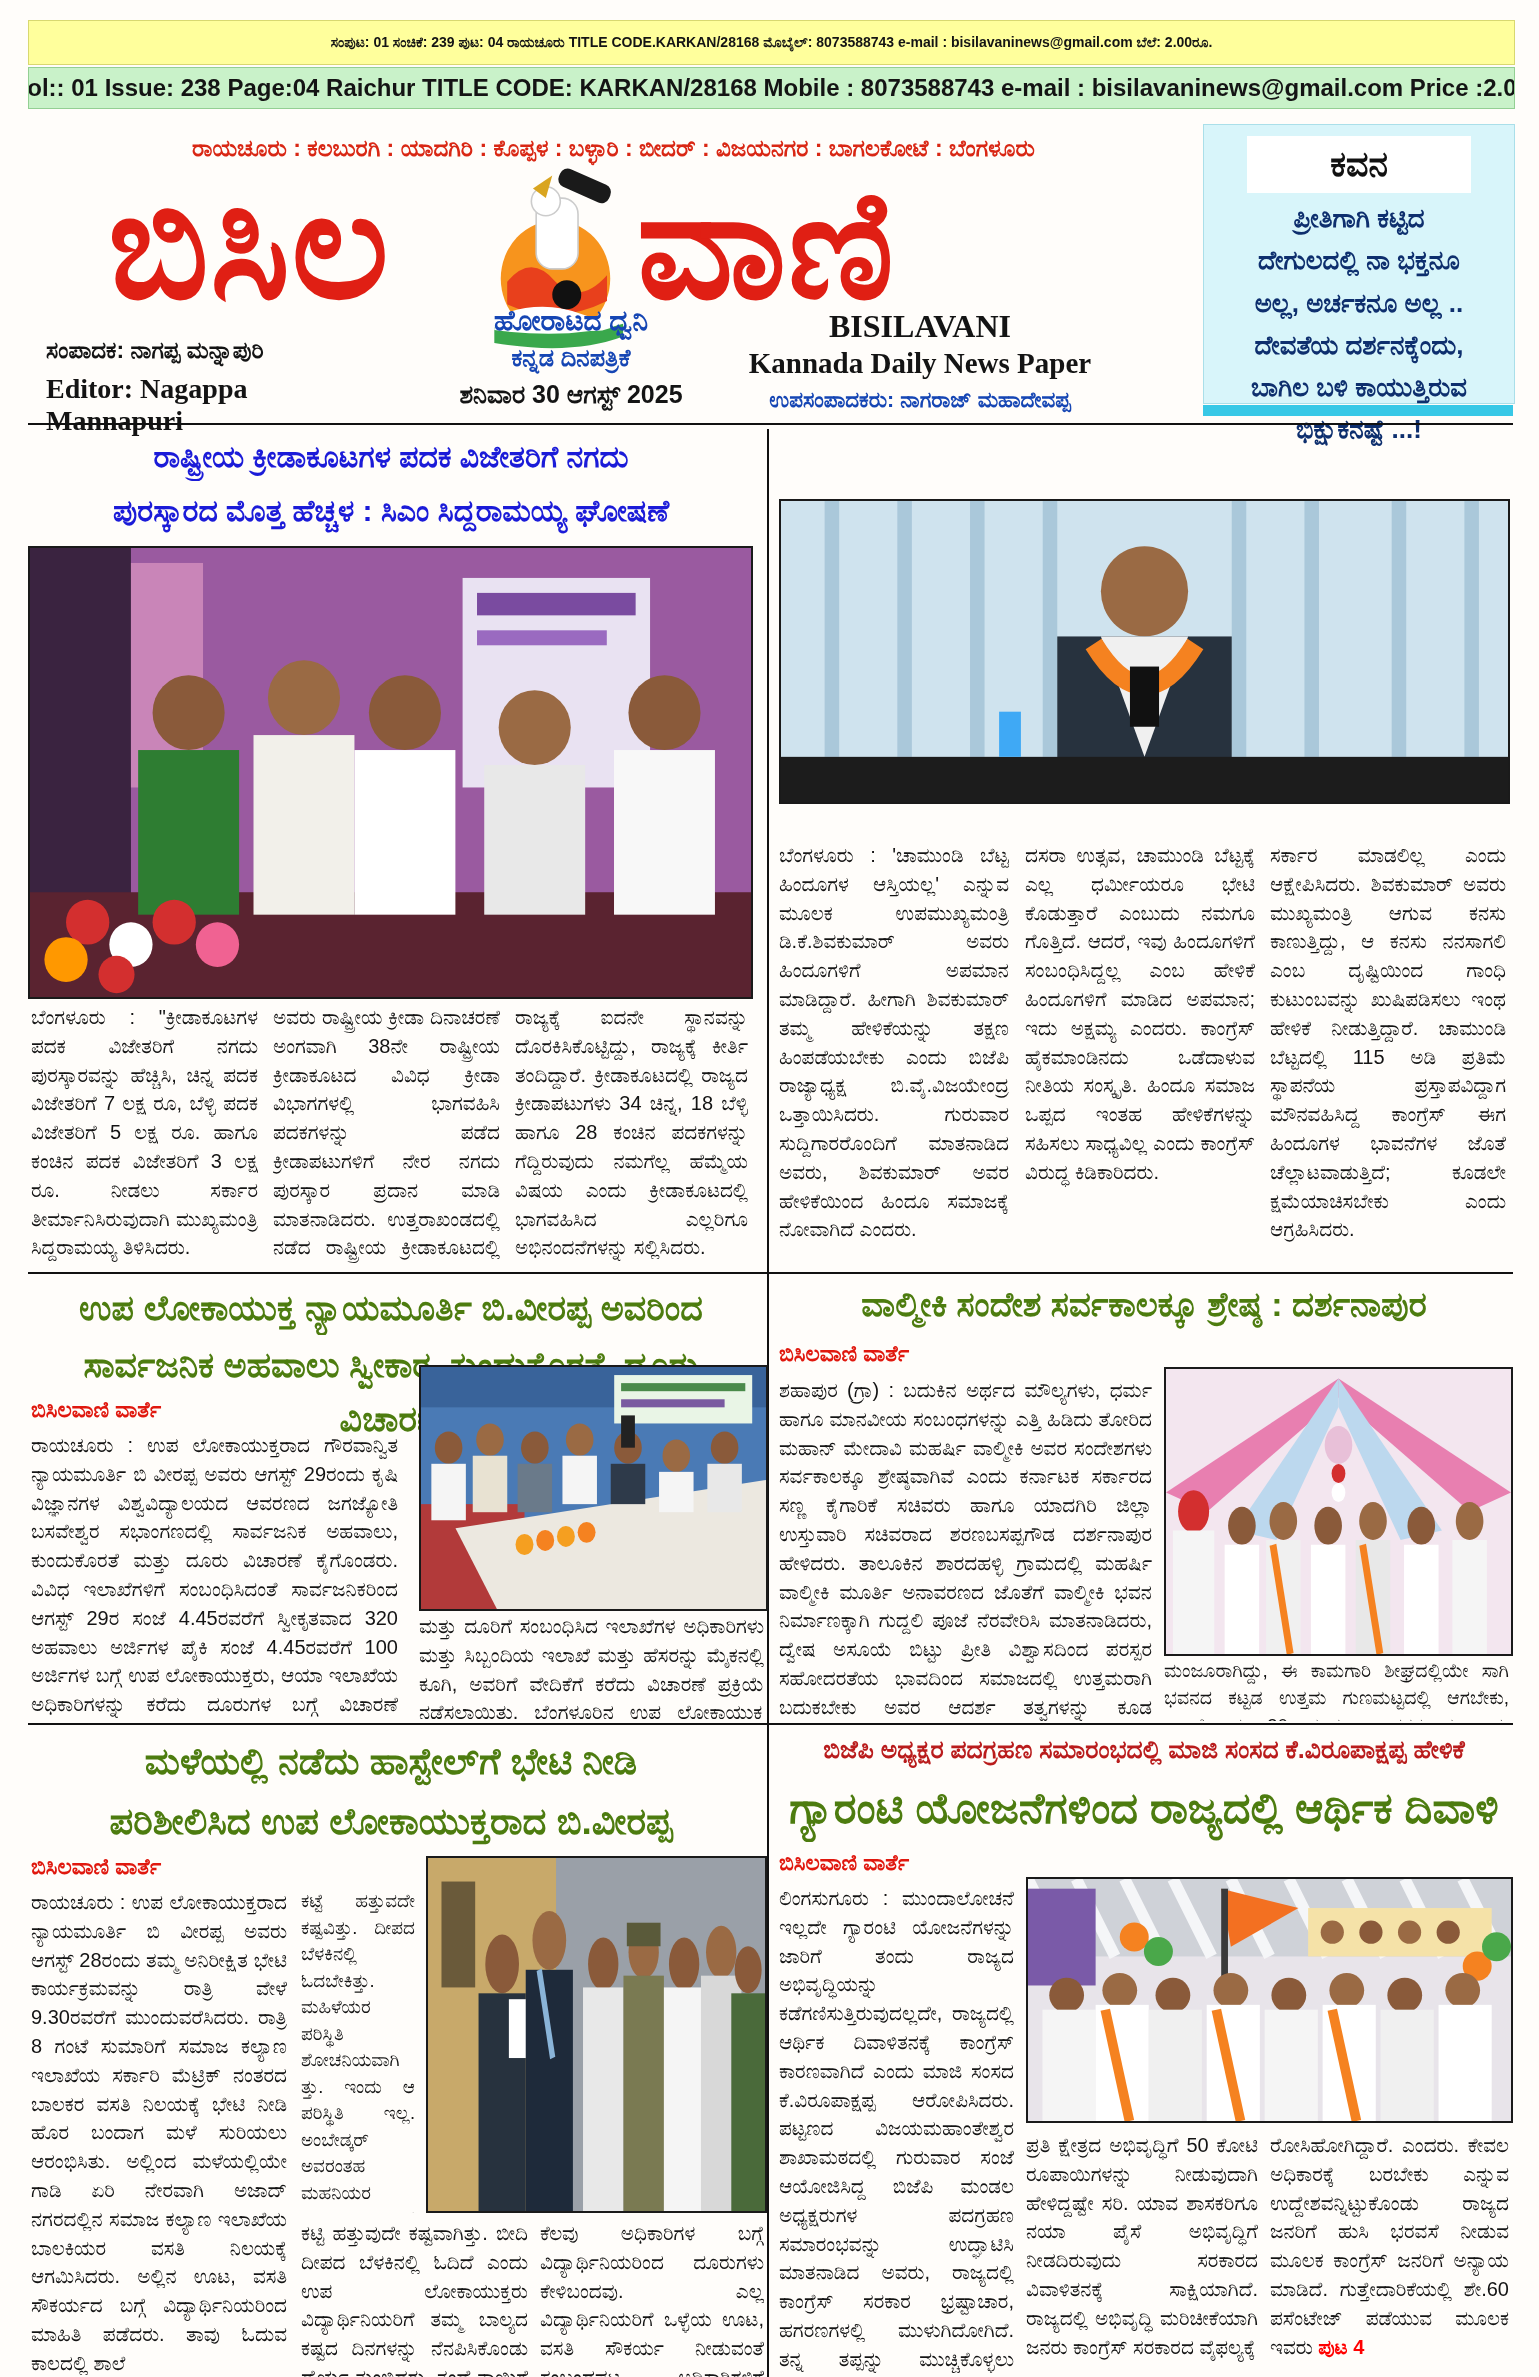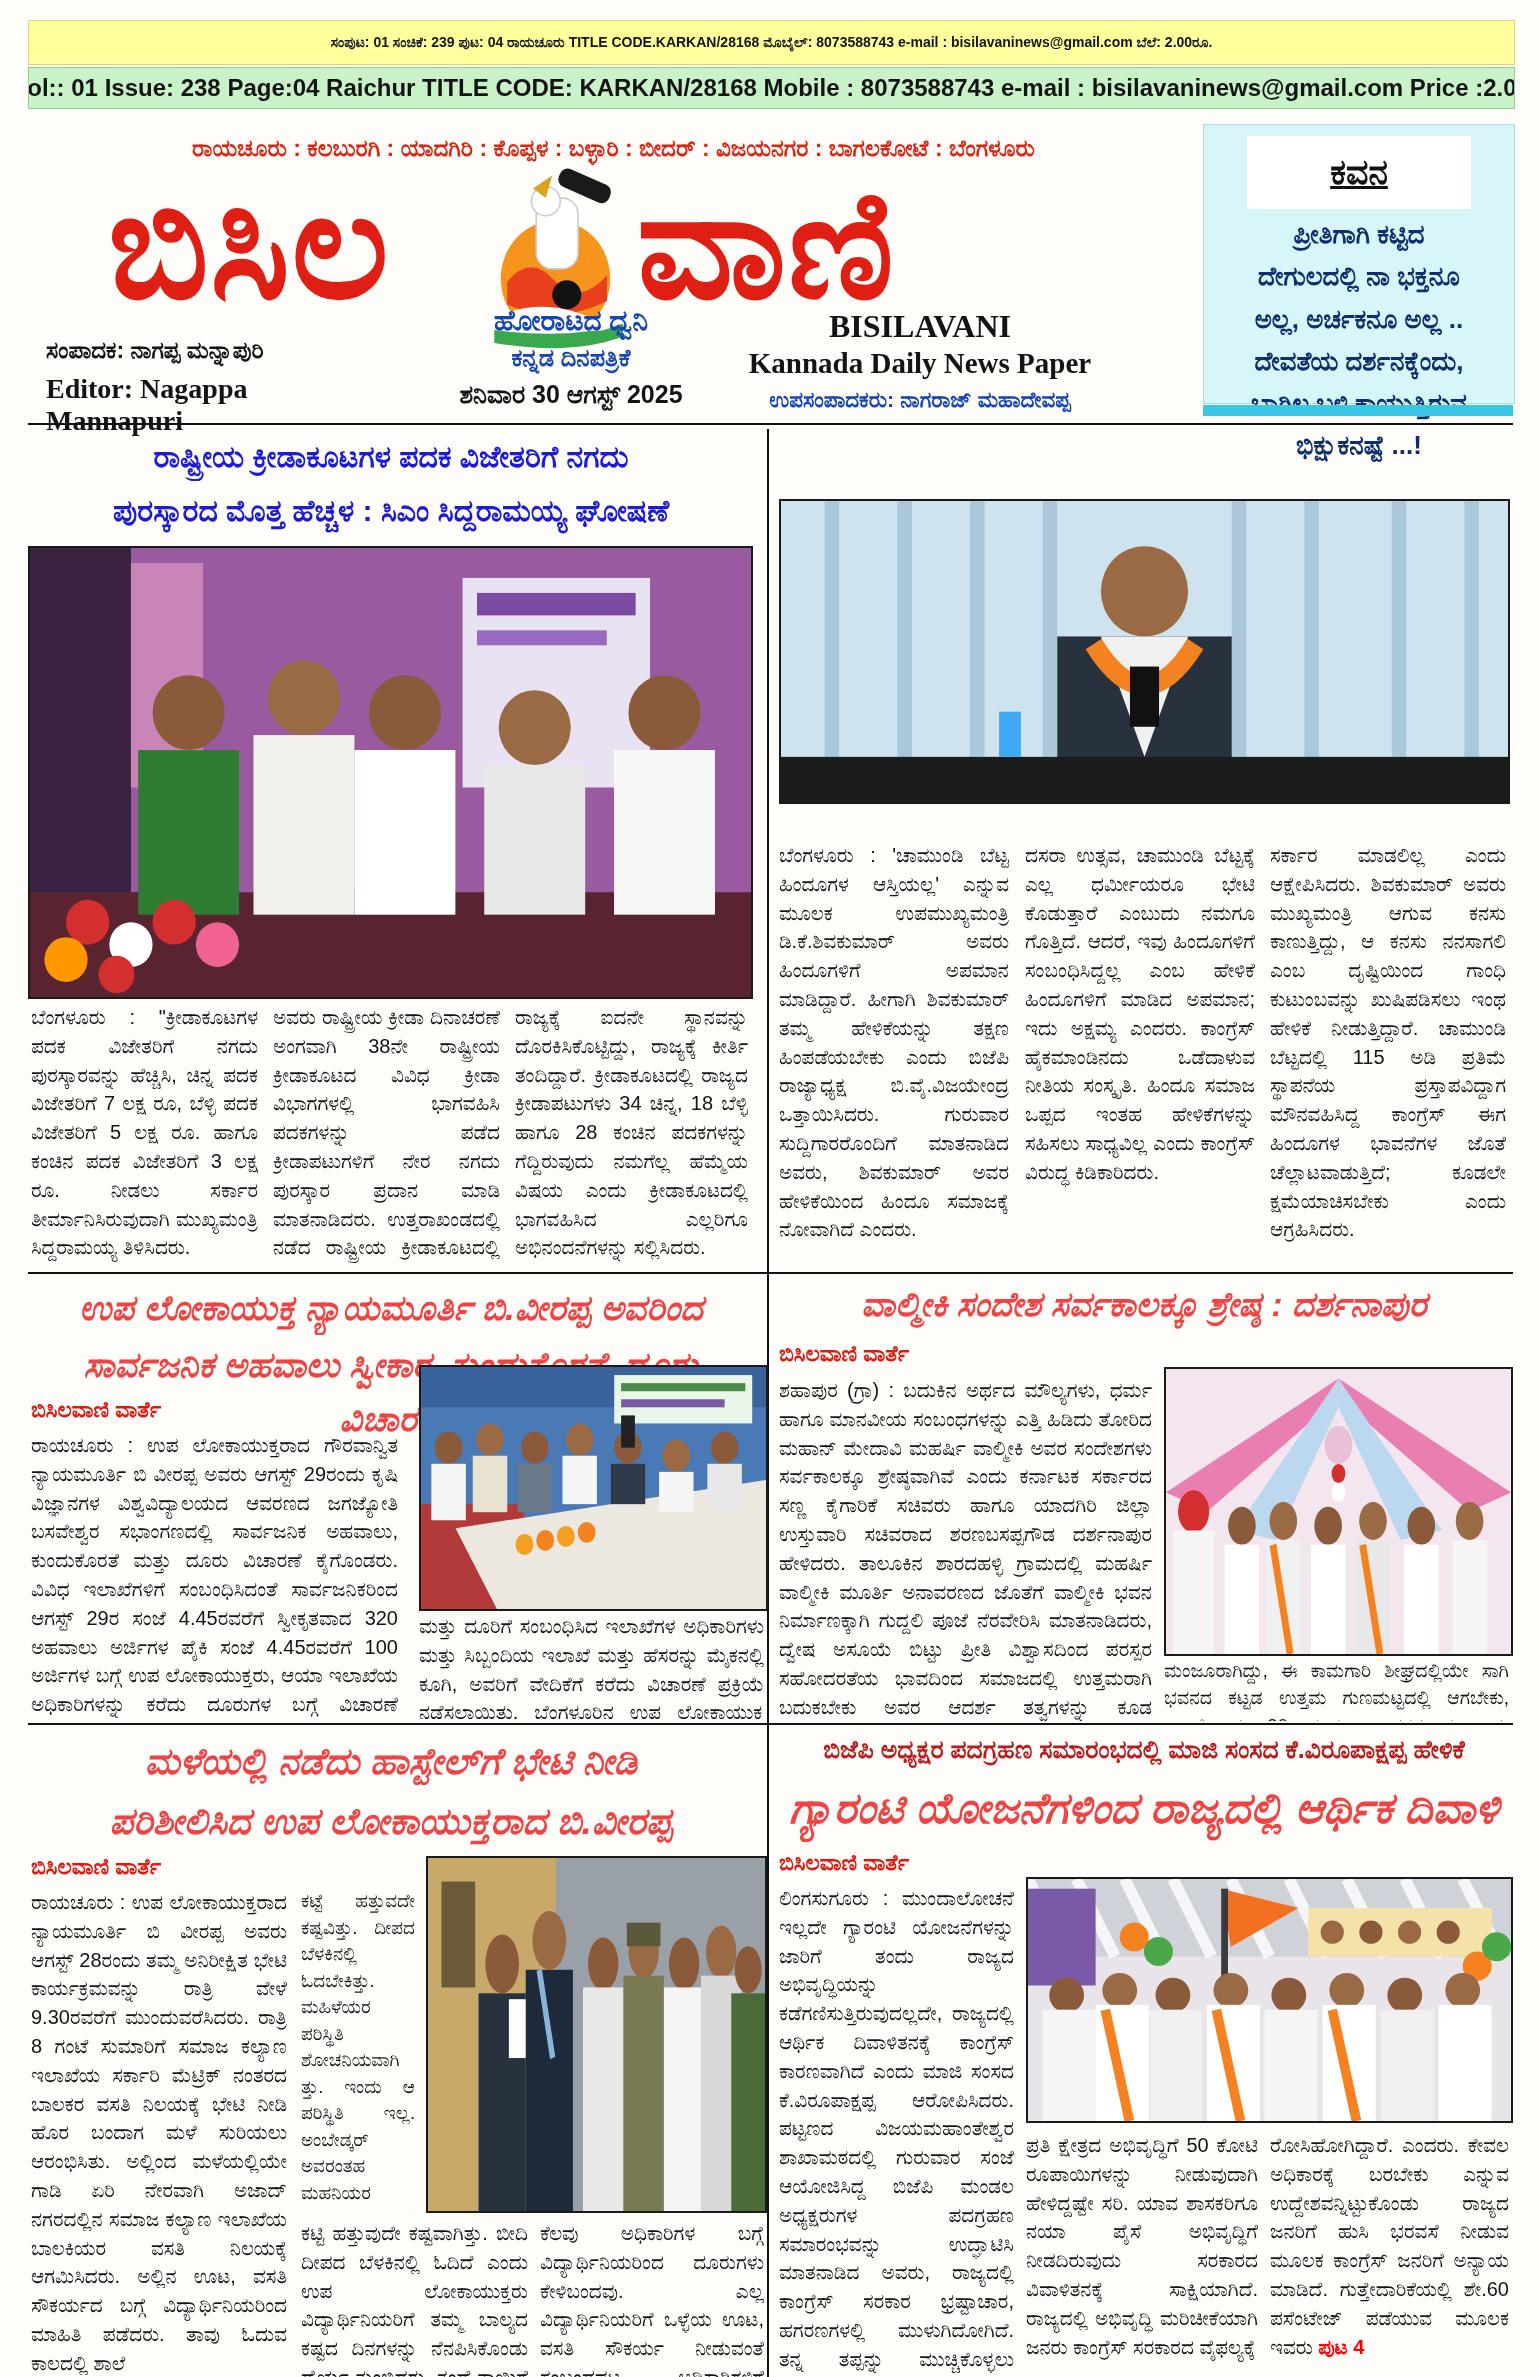--- a/index.html
+++ b/index.html
@@ -7,21 +7,21 @@
         font-family:"Liberation Sans", sans-serif;color:#141414;}
   .abs{position:absolute;}
   .bar{display:flex;align-items:center;justify-content:center;font-weight:bold;
        font-size:14px;letter-spacing:0;white-space:nowrap;overflow:hidden;}
   .cities{color:#d92714;font-weight:bold;font-size:23px;text-align:center;white-space:nowrap;}
   .logo{color:#e01f14;font-weight:800;font-size:150px;line-height:1;letter-spacing:1.5px;}
   .blue{color:#1646b4;}
   .hl{font-weight:800;text-align:center;line-height:1.55;overflow:hidden;}
   .hl-blue{color:#1b1bd8;}
   .hl-red{color:#e0180e;}
-  .hl-black{color:#ef4444;font-style:italic;}
+  .hl-black{color:#4d7c0f;}
   .byline{color:#e0180e;font-weight:800;font-size:22px;}
   .col{font-size:20px;line-height:1.44;text-align:justify;overflow:hidden;font-weight:500;
        word-break:break-word;}
   .pref{color:#ff0000;font-weight:800;}
   .photo{border:2.3px solid #1a1a1a;overflow:hidden;background:#777;}
   .photo svg{display:block;width:100%;height:100%;}
   .rule-h{background:#111;}
   .rule-v{background:#111;}
   .poembox{background:#d8f5fa;border:1.5px solid #aadfe9;}
   .poemtitle{background:#ffffff;font-weight:800;font-size:35px;text-align:center;color:#111;}
@@ -59,21 +59,21 @@
   <div class="abs" style="left:429px;top:380px;width:284px;text-align:center;font-weight:800;font-size:25px;">ಶನಿವಾರ 30 ಆಗಸ್ಟ್ 2025</div>
 
   <div class="abs" style="left:759px;top:308px;width:322px;text-align:center;font-family:'Liberation Serif',serif;font-weight:bold;font-size:32px;">BISILAVANI</div>
   <div class="abs" style="left:736px;top:347px;width:368px;text-align:center;font-family:'Liberation Serif',serif;font-weight:bold;font-size:29px;">Kannada Daily News Paper</div>
   <div class="abs blue" style="left:736px;top:388px;width:368px;text-align:center;font-weight:800;font-size:21.5px;">ಉಪಸಂಪಾದಕರು: ನಾಗರಾಜ್ ಮಹಾದೇವಪ್ಪ</div>
 
   <div class="abs" style="left:46px;top:337px;width:322px;font-weight:800;font-size:23px;">ಸಂಪಾದಕ: ನಾಗಪ್ಪ ಮನ್ನಾಪುರಿ</div>
   <div class="abs" style="left:46px;top:373px;width:337px;font-family:'Liberation Serif',serif;font-weight:bold;font-size:28px;">Editor: Nagappa Mannapuri</div>
 
   <div class="abs poembox" style="left:1203px;top:124px;width:310px;height:278px;">
-    <div class="poemtitle" style="margin:10.7px 43px 4.6px 43px;padding:16px 0;text-decoration:underline;">ಕವನ</div>
+    <div class="poemtitle" style="margin:10.7px 43px 4.6px 43px;padding:8px 0;">ಕವನ</div>
     <div class="poemline">ಪ್ರೀತಿಗಾಗಿ ಕಟ್ಟಿದ</div>
     <div class="poemline">ದೇಗುಲದಲ್ಲಿ ನಾ ಭಕ್ತನೂ</div>
     <div class="poemline">ಅಲ್ಲ, ಅರ್ಚಕನೂ ಅಲ್ಲ ..</div>
     <div class="poemline">ದೇವತೆಯ ದರ್ಶನಕ್ಕೆಂದು,</div>
     <div class="poemline">ಬಾಗಿಲ ಬಳಿ ಕಾಯುತ್ತಿರುವ</div>
     <div class="poemline">ಭಿಕ್ಷುಕನಷ್ಟೆ ...!</div>
   </div>
   <div class="abs" style="left:1203px;top:405px;width:310px;height:10.7px;background:#38c8e6;"></div>
 
   <div class="abs rule-h" style="left:28px;top:423px;width:1485px;height:2.3px;"></div>

